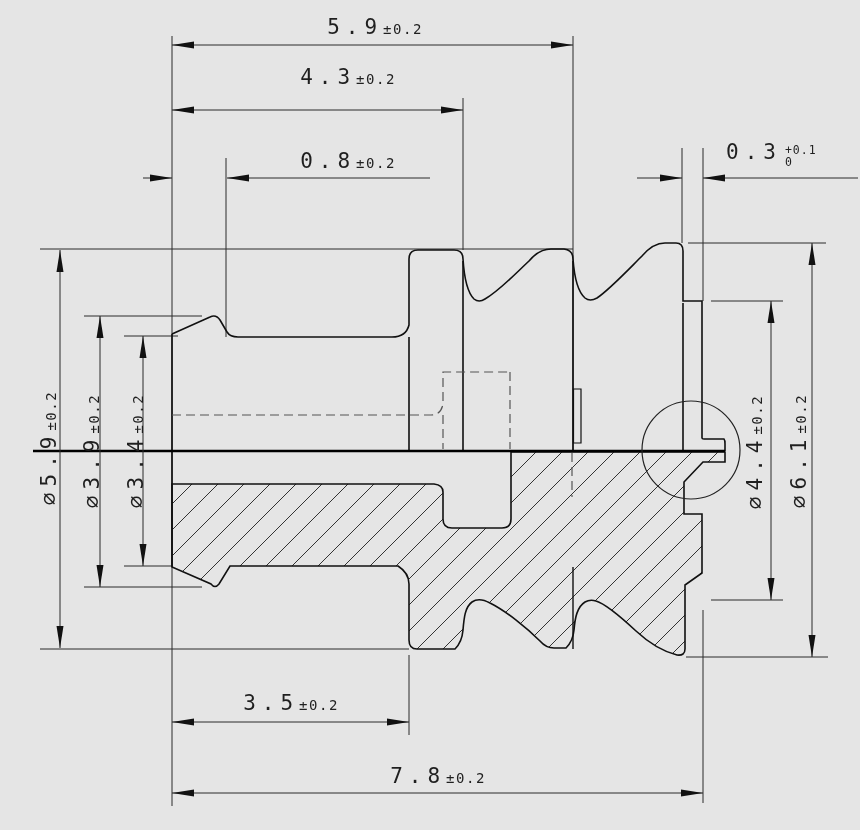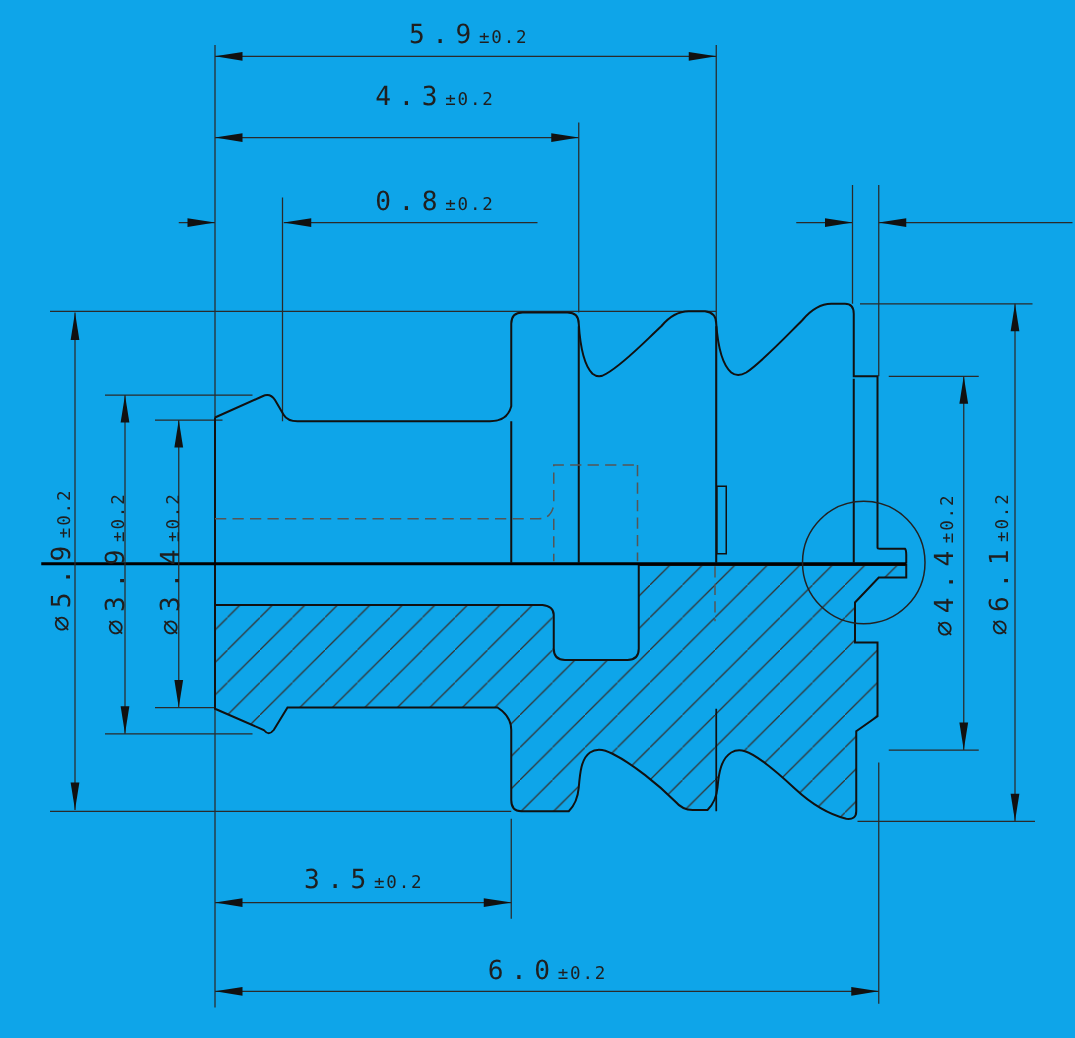--- a/index.html
+++ b/index.html
@@ -1,16 +1,16 @@
 <!DOCTYPE html>
 <html><head>
 <meta charset="utf-8">
 <style>
   html,body{margin:0;padding:0;background:#ffffff;}
-  #stage{position:relative;width:860px;height:830px;background:#0ea5e9;overflow:hidden;
+  #stage{position:relative;width:860px;height:830px;background:#e5e5e5;overflow:hidden;
          font-family:"DejaVu Sans Mono","DejaVu Sans",monospace;}
   svg{position:absolute;left:0;top:0;}
   .dim{position:absolute;white-space:nowrap;color:#1f1f1f;display:flex;align-items:baseline;
        transform:translate(-50%,-50%);}
   .dim .v{font-size:21px;letter-spacing:6px;}
   .dim .t{font-size:14px;letter-spacing:1.5px;}
   .dim.rot{transform:translate(-50%,-50%) rotate(-90deg);}
   .dim.anchor-left{transform:translate(0,-50%);}
   .stack{display:inline-flex;flex-direction:column;font-size:11.5px;line-height:1.05;
          letter-spacing:1px;transform:translateY(-5px);margin-left:3px;}
@@ -100,26 +100,33 @@
       <span class="t">±0.2</span>
   </div>
   <div class="dim" style="left:348px;top:77px">
     <span class="v">4.3</span>
       <span class="t">±0.2</span>
   </div>
   <div class="dim" style="left:348px;top:161px">
     <span class="v">0.8</span>
       <span class="t">±0.2</span>
   </div>
+  <div class="dim anchor-left" style="left:726px;top:157px">
+    <span class="v">0.3</span>
+    <span class="stack">
+      <span>+0.1</span>
+      <span>0</span>
+    </span>
+  </div>
   <div class="dim" style="left:291px;top:703px">
     <span class="v">3.5</span>
       <span class="t">±0.2</span>
   </div>
   <div class="dim" style="left:438px;top:776px">
-    <span class="v">6.0</span>
+    <span class="v">7.8</span>
       <span class="t">±0.2</span>
   </div>
 
   <div class="dim rot" style="left:49px;top:448px">
     <span class="v">∅5.9</span>
       <span class="t">±0.2</span>
   </div>
   <div class="dim rot" style="left:92px;top:451px">
     <span class="v">∅3.9</span>
       <span class="t">±0.2</span>

